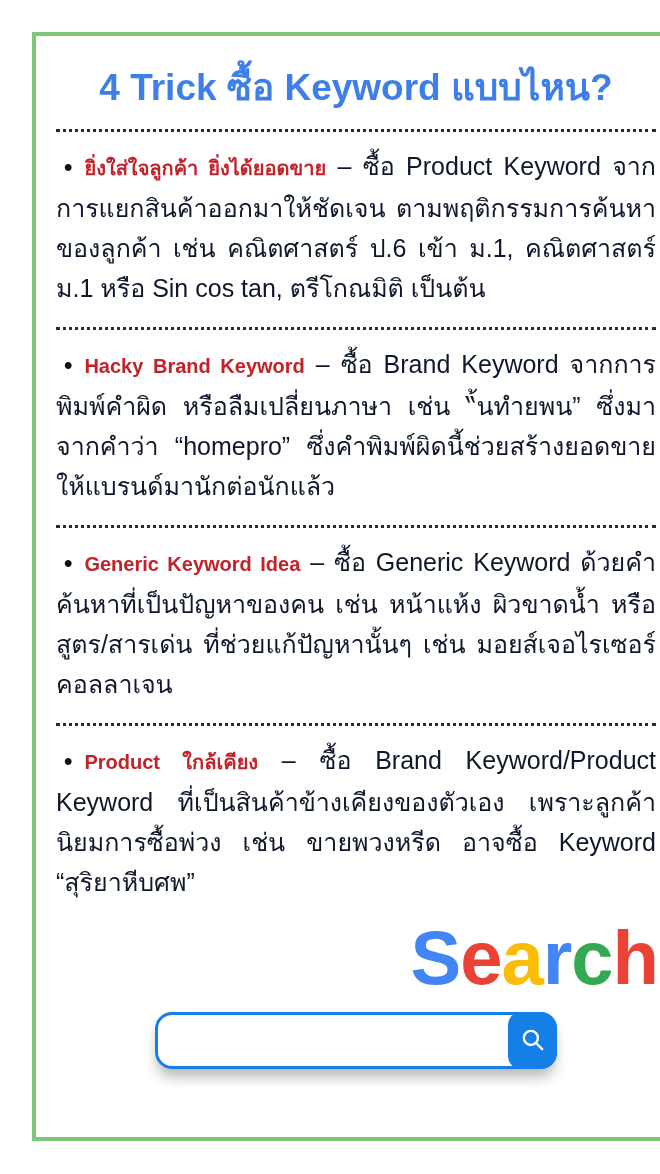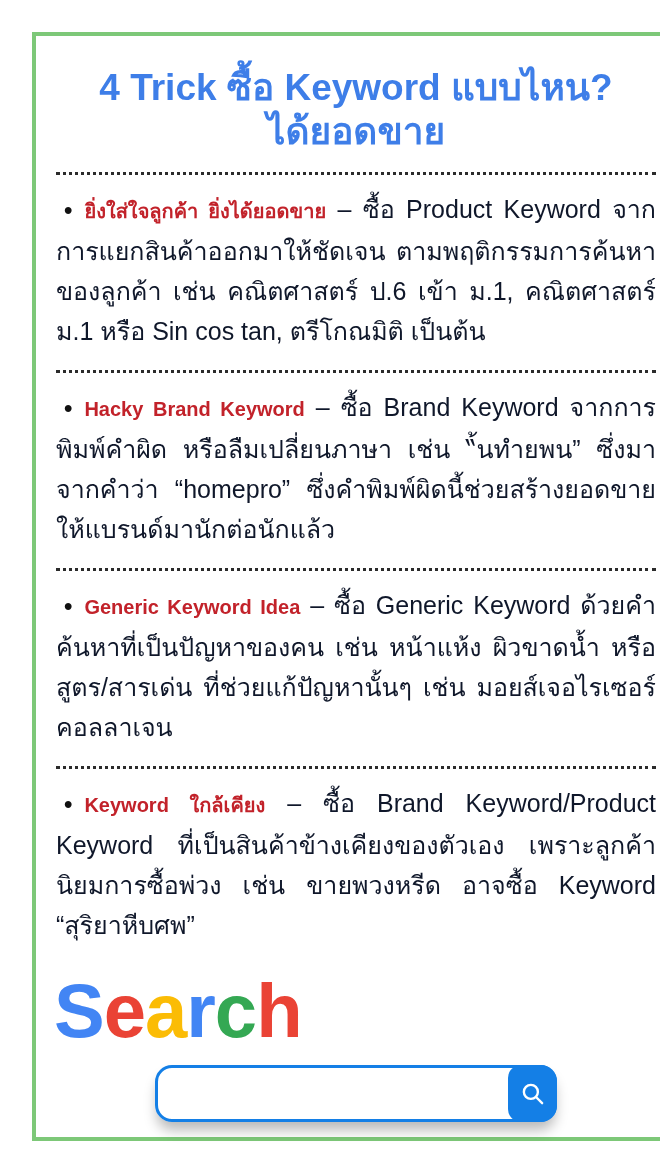--- a/index.html
+++ b/index.html
@@ -59,25 +59,25 @@
   }
   .sec-heading {
     color: #c2222a;
     font-weight: bold;
     font-size: 20px;
   }
   .sec-body {
     color: #0f172a;
   }
   .search-logo {
-    text-align: left;
+    text-align: right;
     font-size: 76px;
     font-weight: bold;
     line-height: 1;
-    margin-top: 28px;
+    margin-top: 18px;
     letter-spacing: -1px;
   }
   .search-bar {
     position: relative;
     width: 402px;
     height: 57px;
     margin: 16px auto 0 auto;
     border-radius: 17px;
     box-shadow: 0 10px 13px -2px rgba(0,0,0,0.28);
     background: #ffffff;
@@ -114,38 +114,37 @@
 </style>
 </head>
 <body>
 
 <div class="canvas">
   <div class="frame">
     <div class="inner">
 
       <div class="title">
         <div>4 Trick ซื้อ Keyword แบบไหน?</div>
-        <div>ได้ยอดขาย</div>
       </div>
 
       <div class="sep"></div>
 
       <p class="section"><span class="bullet">•</span><span class="sec-heading">ยิ่งใส่ใจลูกค้า ยิ่งได้ยอดขาย</span> <span class="sec-body">– ซื้อ Product Keyword จากการแยกสินค้าออกมาให้ชัดเจน ตามพฤติกรรมการค้นหาของลูกค้า เช่น คณิตศาสตร์ ป.6 เข้า ม.1, คณิตศาสตร์ ม.1 หรือ Sin cos tan, ตรีโกณมิติ เป็นต้น</span></p>
 
       <div class="sep"></div>
 
       <p class="section"><span class="bullet">•</span><span class="sec-heading">Hacky Brand Keyword</span> <span class="sec-body">– ซื้อ Brand Keyword จากการพิมพ์คำผิด หรือลืมเปลี่ยนภาษา เช่น “้นทำยพน” ซึ่งมาจากคำว่า “homepro” ซึ่งคำพิมพ์ผิดนี้ช่วยสร้างยอดขายให้แบรนด์มานักต่อนักแล้ว</span></p>
 
       <div class="sep"></div>
 
       <p class="section"><span class="bullet">•</span><span class="sec-heading">Generic Keyword Idea</span> <span class="sec-body">– ซื้อ Generic Keyword ด้วยคำค้นหาที่เป็นปัญหาของคน เช่น หน้าแห้ง ผิวขาดน้ำ หรือสูตร/สารเด่น ที่ช่วยแก้ปัญหานั้นๆ เช่น มอยส์เจอไรเซอร์ คอลลาเจน</span></p>
 
       <div class="sep"></div>
 
-      <p class="section"><span class="bullet">•</span><span class="sec-heading">Keyword ใกล้เคียง</span> <span class="sec-body">– ซื้อ Brand Keyword/Product Keyword ที่เป็นสินค้าข้างเคียงของตัวเอง เพราะลูกค้านิยมการซื้อพ่วง เช่น ขายพวงหรีด อาจซื้อ Keyword “สุริยาหีบศพ”</span></p>
+      <p class="section"><span class="bullet">•</span><span class="sec-heading">Product ใกล้เคียง</span> <span class="sec-body">– ซื้อ Brand Keyword/Product Keyword ที่เป็นสินค้าข้างเคียงของตัวเอง เพราะลูกค้านิยมการซื้อพ่วง เช่น ขายพวงหรีด อาจซื้อ Keyword “สุริยาหีบศพ”</span></p>
 
       <div class="search-logo"><span style="color: rgb(66, 133, 244);">S</span><span style="color: rgb(234, 67, 53);">e</span><span style="color: rgb(251, 188, 5);">a</span><span style="color: rgb(66, 133, 244);">r</span><span style="color: rgb(52, 168, 83);">c</span><span style="color: rgb(234, 67, 53);">h</span></div>
 
       <div class="search-bar">
         <input class="search-input" type="text" value="" style="">
         <button class="search-button">
           <span style="display:flex;">
             <svg width="30" height="30" viewBox="0 0 24 24" fill="none">
               <circle cx="10.3" cy="10.3" r="5.6" stroke="#ffffff" stroke-width="1.9"></circle>
               <line x1="14.6" y1="14.6" x2="19.3" y2="19.3" stroke="#ffffff" stroke-width="1.9" stroke-linecap="round"></line>

